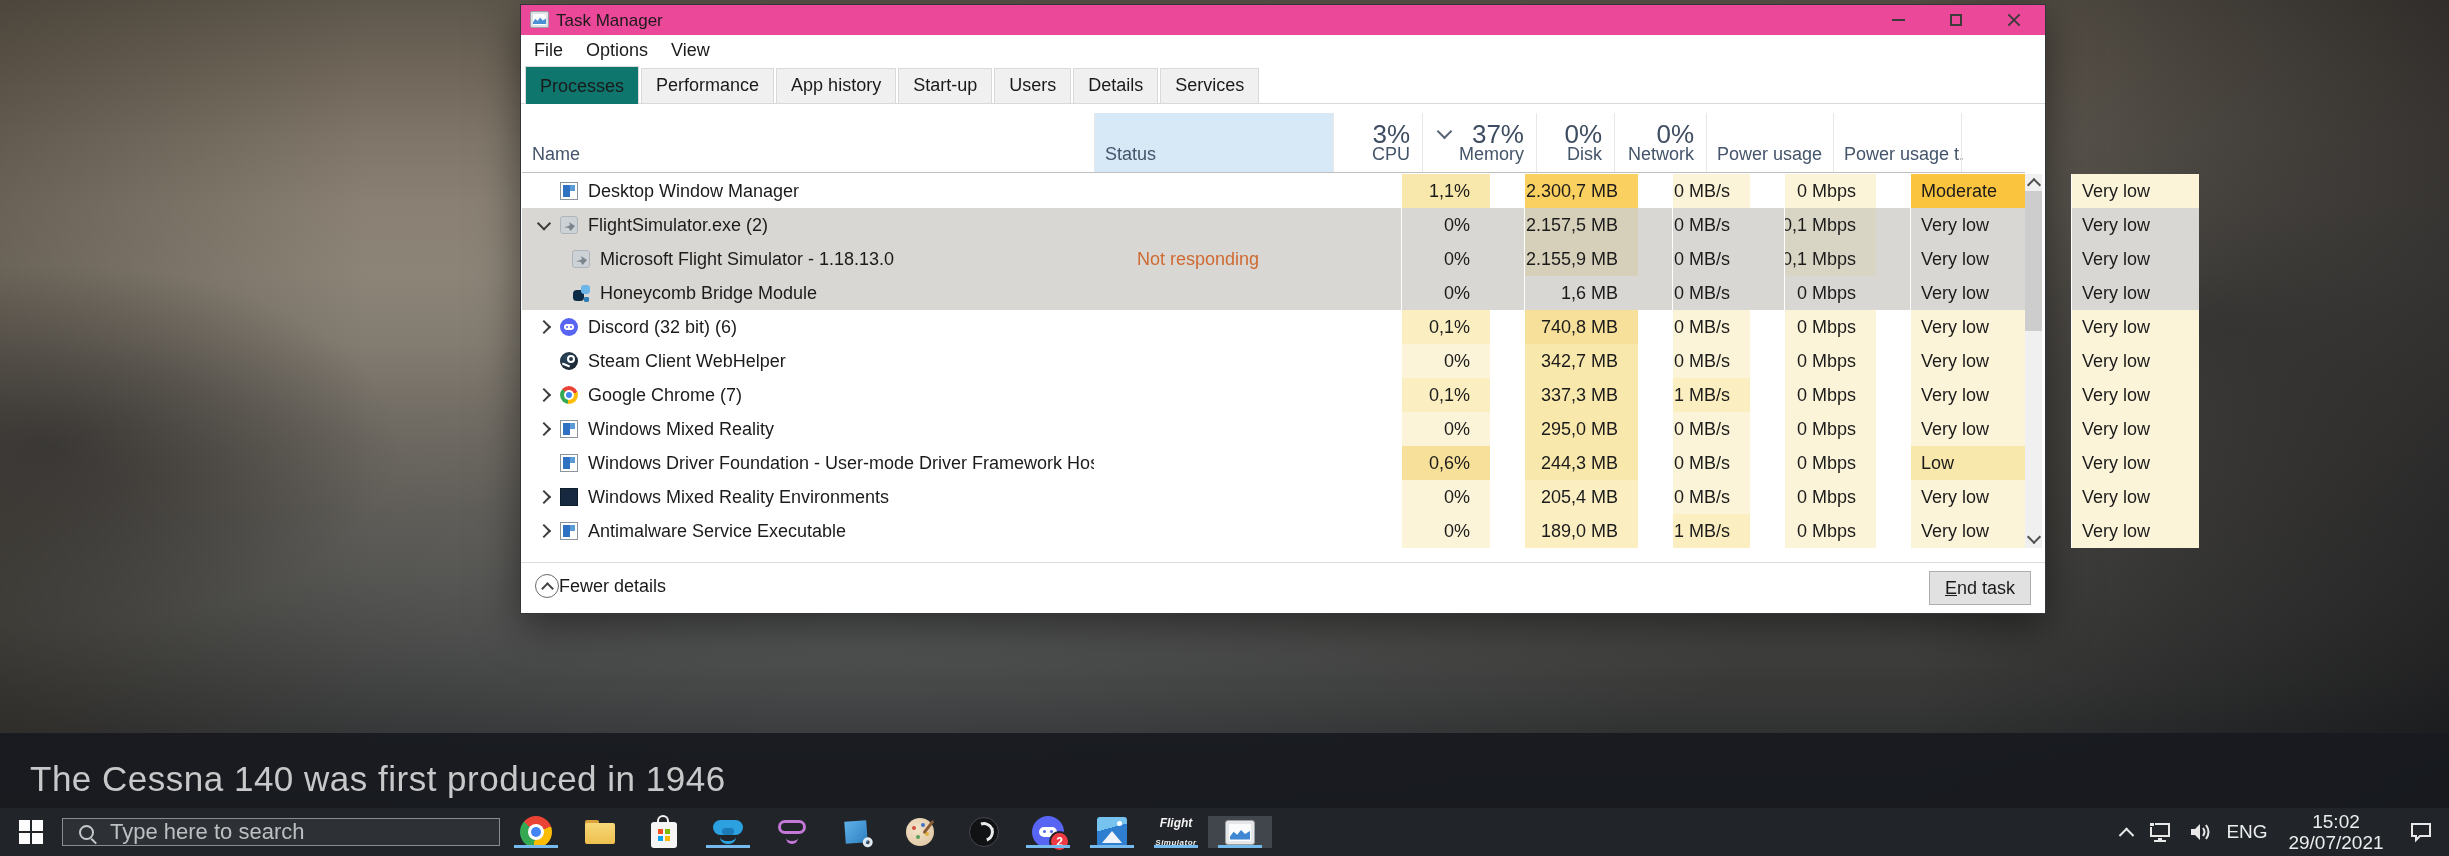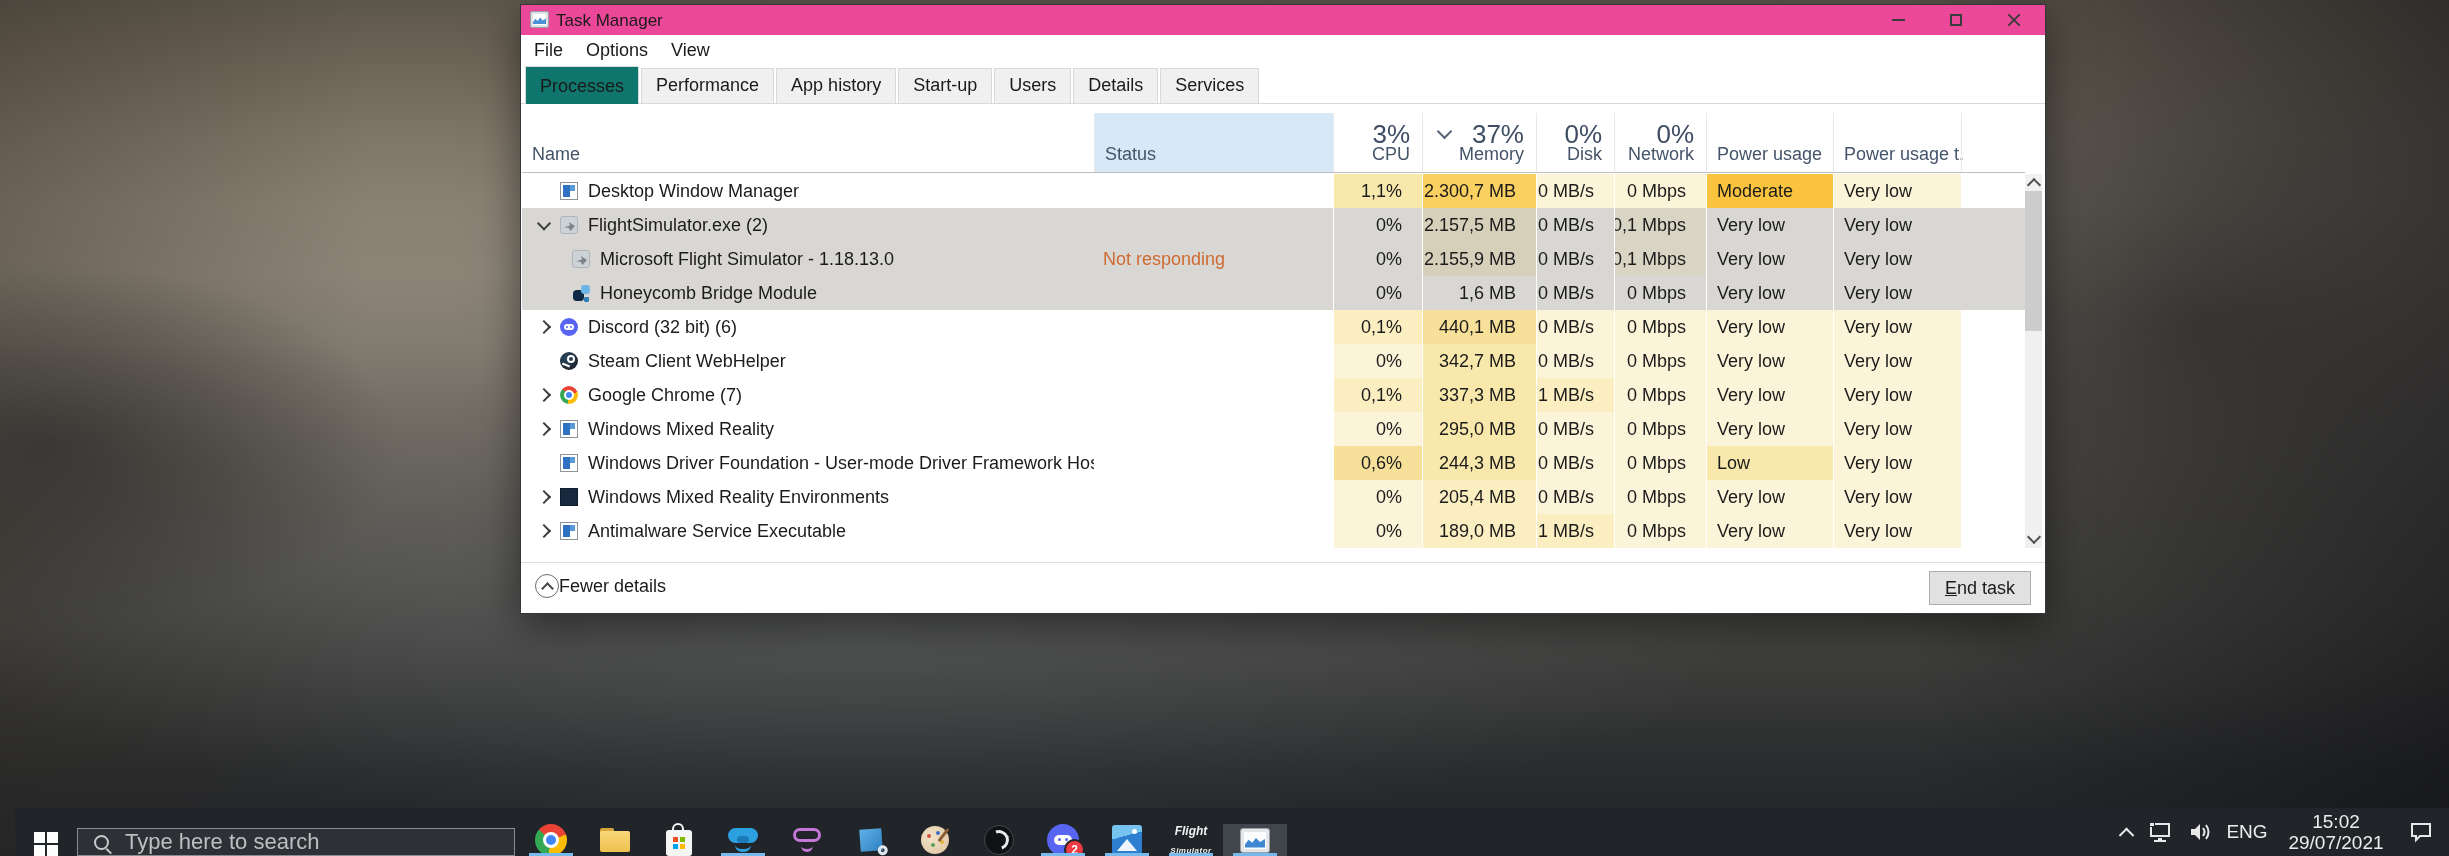--- a/index.html
+++ b/index.html
@@ -40,21 +40,21 @@
     display:grid;grid-template-columns:572px 239px 89px 114px 78px 92px 127px 128px 64px;font-size:18px;color:#44546a;box-sizing:border-box;}
   .hcell{position:relative;border-left:1px solid #e8e8e8;}
   .hcell:first-child{border-left:none;}
   .hcell.hl{background:#d7e9f7;}
   .hlbl{position:absolute;left:10px;bottom:7px;white-space:nowrap;overflow:hidden;max-width:120px;}
   .hcell.rgt .hlbl{left:auto;right:12px;}
   .hpct{position:absolute;right:12px;top:6px;font-size:26px;color:#3f4d63;}
   .sortchev{position:absolute;left:16px;top:13px;width:9px;height:9px;border-left:2px solid #5a6576;border-bottom:2px solid #5a6576;transform:rotate(-45deg);}
   
   .tbody{position:absolute;top:169px;left:1px;width:1503px;}
-  .row{display:grid;grid-template-columns:572px 239px 89px 114px 78px 92px 127px 128px 64px;height:34px;font-size:18px;color:#1b1b1b;}
+  .row{display:grid;grid-template-columns:572px 239px 89px 114px 78px 92px 127px 128px 64px;height:34px;font-size:18px;color:#1b1b1b;gap:34px;}
   .row.sel{background:#d9d7d3;}
   .cell{display:flex;align-items:center;overflow:hidden;white-space:nowrap;box-sizing:border-box;}
   .cell.name{position:relative;}
   .chev{position:absolute;left:17px;top:50%;width:8px;height:8px;border-right:2px solid #3c3c3c;border-bottom:2px solid #3c3c3c;}
   .chev.right{transform:translateY(-50%) rotate(-45deg);}
   .chev.down{transform:translateY(-65%) rotate(45deg);}
   .pi{position:absolute;top:50%;transform:translateY(-50%);width:18px;height:18px;box-sizing:border-box;}
   .ind1 .pi{left:38px;} .ind2 .pi{left:50px;}
   .ind1 .nm{padding-left:66px;} .ind2 .nm{padding-left:78px;}
   .cell.status{padding-left:9px;color:#cf6a32;}
@@ -90,21 +90,21 @@
   .sarrow.down{bottom:6px;transform:rotate(45deg);}
   .sthumb{position:absolute;top:17px;left:0;width:17px;height:140px;background:#cdcdcd;}
   
   .footerbar{position:absolute;left:0;right:0;bottom:0;height:50px;border-top:1px solid #dcdcdc;background:#fff;}
   .fewer{position:absolute;left:14px;top:11px;display:flex;align-items:center;font-size:18px;color:#1a1a1a;cursor:default;}
   .circ{position:relative;width:24px;height:24px;border:1px solid #6a6a6a;border-radius:50%;box-sizing:border-box;}
   .circ::after{content:"";position:absolute;left:7px;top:9px;width:7px;height:7px;border-left:2px solid #444;border-top:2px solid #444;transform:rotate(45deg);}
   .endtask{position:absolute;right:14px;top:8px;width:102px;height:34px;background:#e1e1e1;border:1px solid #adadad;font-size:18px;font-family:inherit;color:#1a1a1a;}
   .endtask::first-letter{text-decoration:underline;}
   
-  .taskbar{position:absolute;left:0;right:0;bottom:0;height:48px;background:#212428;display:flex;align-items:flex-end;z-index:50;margin-left:15px;}
+  .taskbar{position:absolute;left:0;right:0;bottom:0;height:48px;background:#212428;display:flex;align-items:center;z-index:50;}
   .start{width:62px;display:flex;align-items:center;justify-content:center;}
   .winlogo{display:grid;grid-template-columns:11px 11px;grid-template-rows:11px 11px;gap:2px;}
   .winlogo div{background:#fdfdfd;}
   .search{width:438px;background:#2d3136;border:1px solid #8a8c8e;display:flex;align-items:center;padding-left:16px;gap:16px;color:#bdbfc1;font-size:22px;box-sizing:border-box;}
   .mag{position:relative;width:15px;height:15px;border:2px solid #c6c8ca;border-radius:50%;box-sizing:border-box;flex:none;}
   .mag::after{content:"";position:absolute;left:11px;top:11px;width:7px;height:2px;background:#c6c8ca;transform:rotate(45deg);transform-origin:0 0;}
   .tb-apps{display:flex;margin-left:4px;}
   .tb-tile{position:relative;width:64px;display:flex;align-items:center;justify-content:center;}
   .tb-tile.underline::after{content:"";position:absolute;left:10px;right:10px;bottom:0;height:3px;background:#76b9ed;}
   .tb-tile.highlight{background:#41464c;}
@@ -152,20 +152,23 @@
   .tclock{width:126px;flex-direction:column;font-size:19px;line-height:21px;text-align:center;}
   .taction{width:44px;}
   
   .nm{overflow:hidden;}
 </style>
 </head>
 <body>
 
 <div class="stage">
 
+  <div class="loading-band">
+    <div class="loading-text">The Cessna 140 was first produced in 1946</div>
+  </div>
 
   <div class="tm-window">
     <div class="titlebar">
       <span class="app-icon"></span>
       <span class="title">Task Manager</span>
       <div class="controls">
         <div class="ctrl">
             <span class="g-min"></span>
           </div>
         <div class="ctrl">
@@ -285,21 +288,21 @@
           <div class="cell"></div>
         </div>
         <div class="row">
           <div class="cell name ind1">
             <span class="chev right"></span>
             <div class="pi pi-discord"></div>
             <span class="nm">Discord (32 bit) (6)</span>
           </div>
           <div class="cell status"></div>
           <div class="cell val num h1">0,1%</div>
-          <div class="cell val num h3">440,1 MB</div>
+          <div class="cell val num h3">740,8 MB</div>
           <div class="cell val num h0">0 MB/s</div>
           <div class="cell val num h0">0 Mbps</div>
           <div class="cell val pow h0">Very low</div>
           <div class="cell val pow h0">Very low</div>
           <div class="cell"></div>
         </div>
         <div class="row">
           <div class="cell name ind1">
             <div class="pi pi-steam"></div>
             <span class="nm">Steam Client WebHelper</span>

